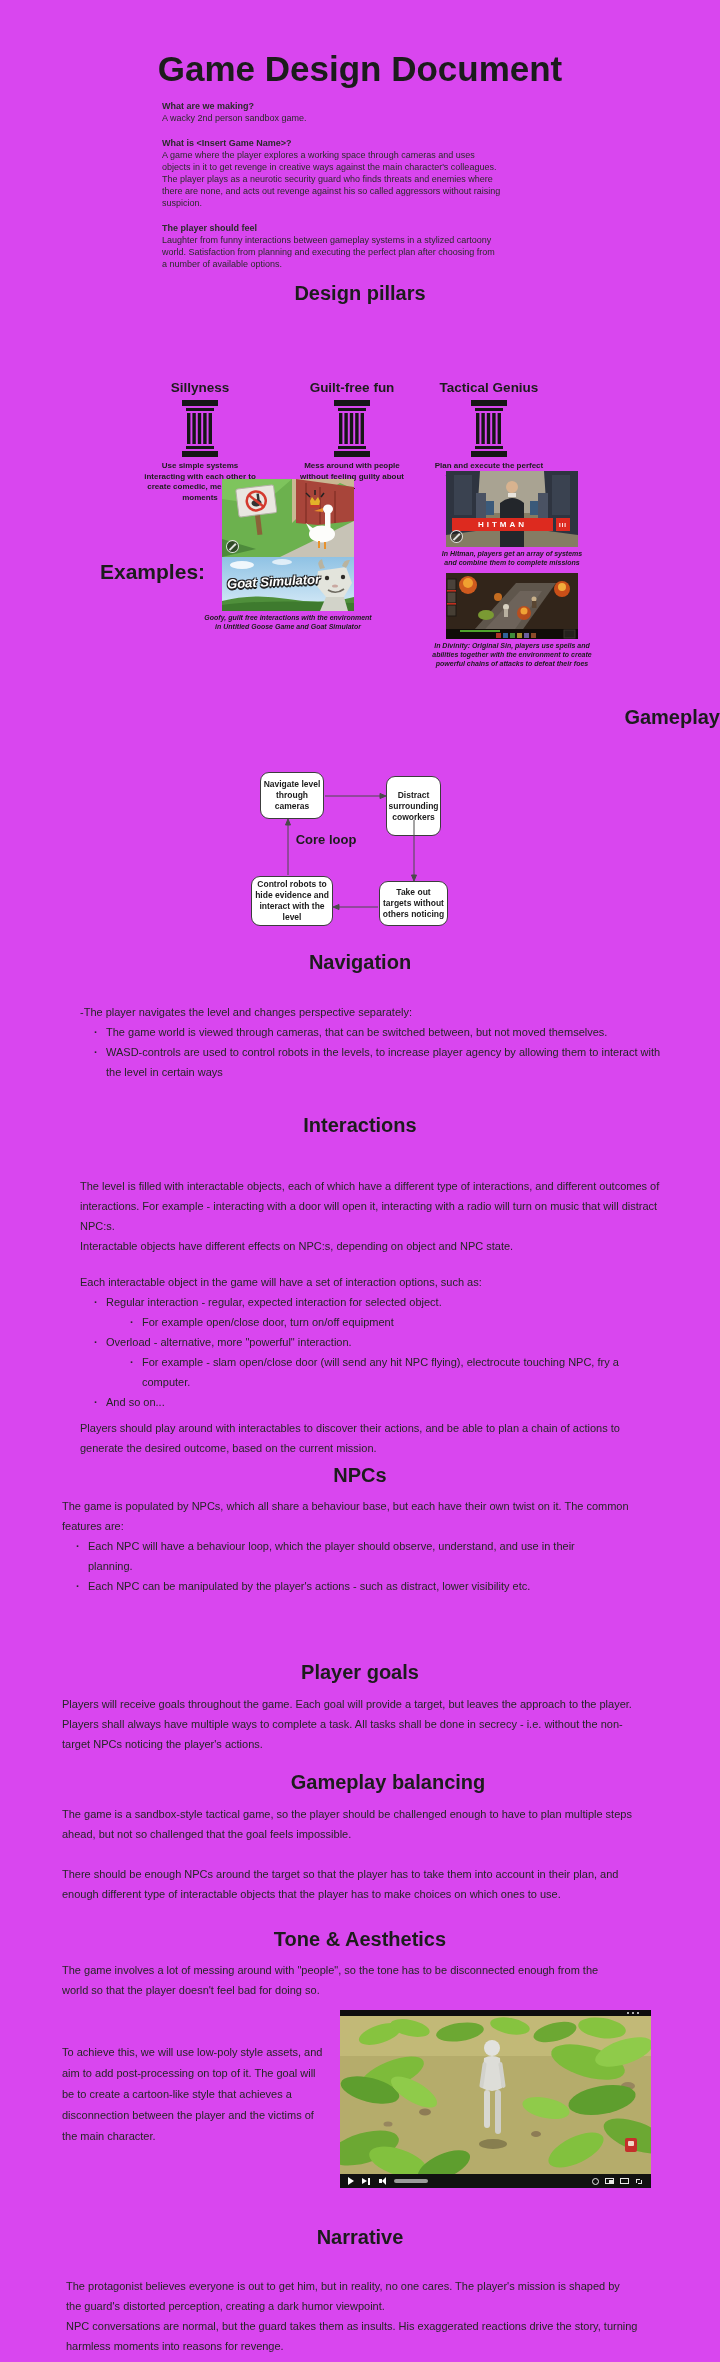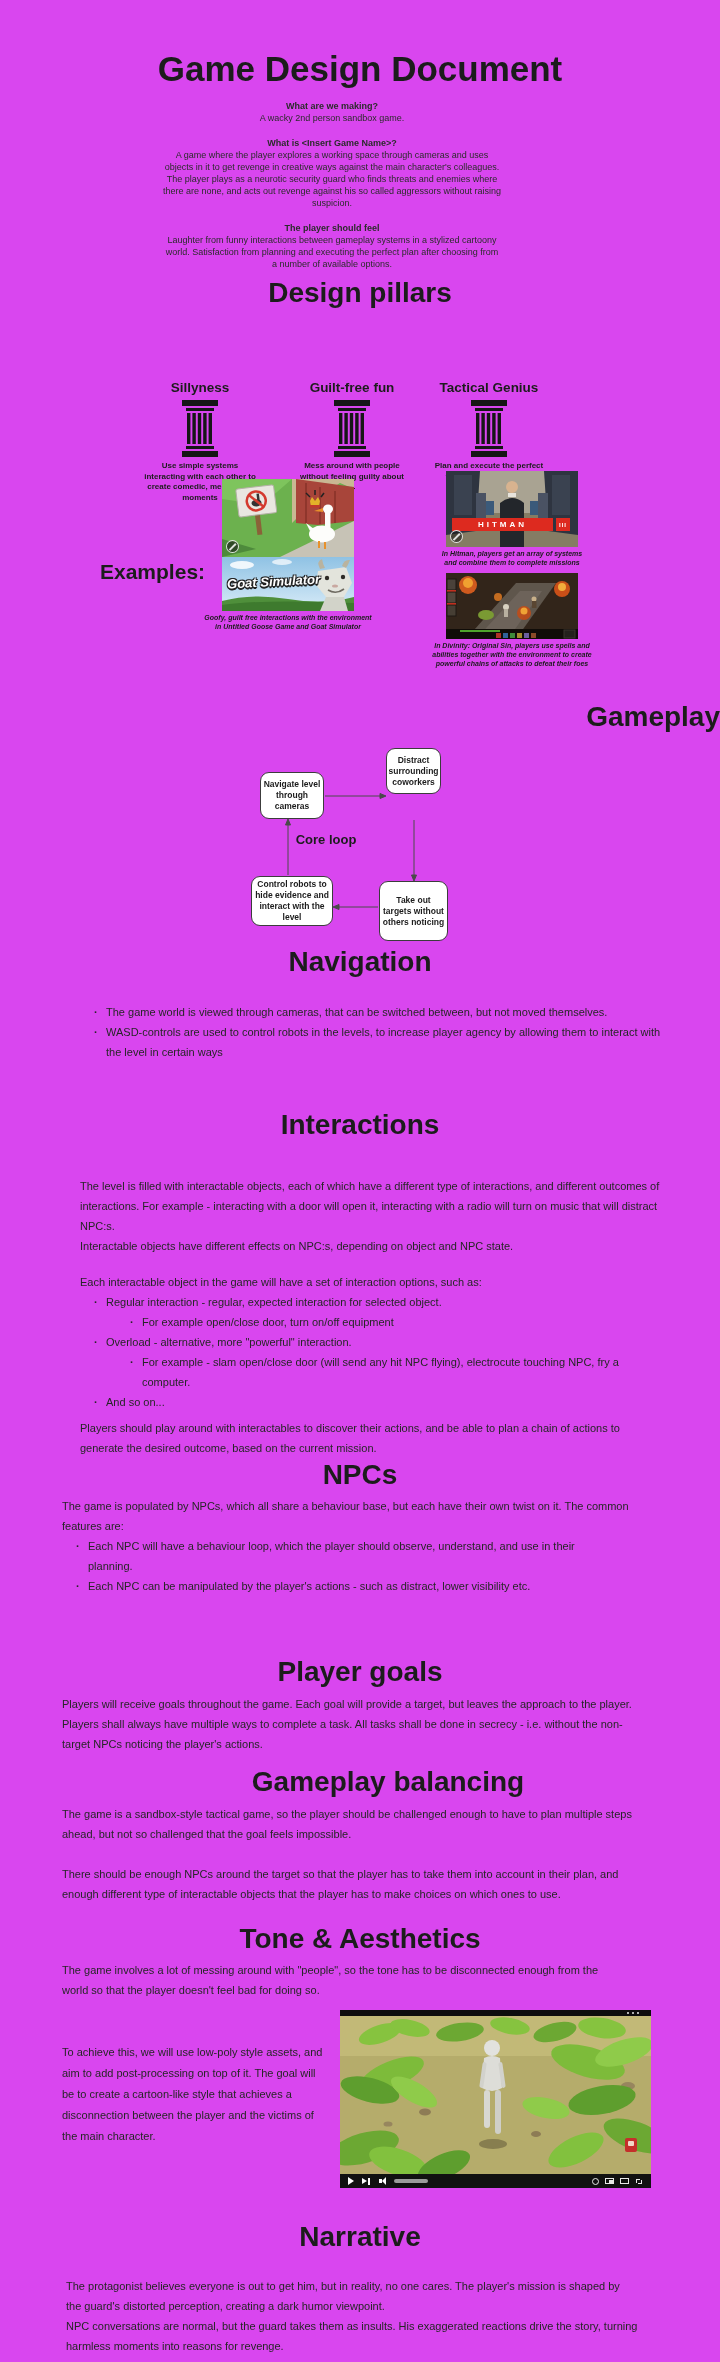--- a/index.html
+++ b/index.html
@@ -2,23 +2,23 @@
 <html><head>
 <meta charset="utf-8">
 <style>
   html,body{margin:0;padding:0;background:#ffffff;}
   .page{position:relative;width:720px;height:2362px;background:#d946ef;overflow:hidden;
         font-family:"Liberation Sans",sans-serif;color:#222;}
   .abs{position:absolute;}
   .doc-title{position:absolute;top:48px;left:0;width:720px;margin:0;text-align:center;
              font-size:35px;line-height:42px;font-weight:700;color:#1c1c1c;}
   .h-section{position:absolute;left:0;width:720px;margin:0;text-align:center;
-             font-size:28px;line-height:34px;font-weight:700;color:#1c1c1c;}
-  
-  .intro{position:absolute;top:100px;left:162px;width:340px;font-size:9px;line-height:12px;color:#2b2b2b;text-align:center;}
+             font-size:20px;line-height:34px;font-weight:700;color:#1c1c1c;}
+  
+  .intro{position:absolute;top:100px;left:162px;width:340px;font-size:9px;line-height:12px;color:#2b2b2b;}
   .intro .grp{margin-bottom:13px;}
   .intro .lbl{font-weight:700;}
   
   .pillar{position:absolute;top:380px;width:130px;text-align:center;}
   .pillar .ptitle{font-size:13.5px;font-weight:700;color:#1c1c1c;line-height:16px;}
   .pillar .picon{margin:4px auto 3px auto;width:40px;height:58px;}
   .pillar .pdesc{font-size:8px;font-weight:700;line-height:10.5px;color:#1c1c1c;margin:0 auto;width:112px;}
   
   .ex-label{position:absolute;top:560px;left:100px;font-size:21px;font-weight:700;color:#1c1c1c;}
   .fig{position:absolute;overflow:hidden;}
@@ -296,40 +296,41 @@
         <rect x="118" y="57" width="11" height="8" fill="#23201C" stroke="#3A352E"></rect>
       </g>
     </svg>
   </div>
 
   <div class="figcap" style="left:430px;top:641px;width:164px;">In Divinity: Original Sin, players use spells and abilities together with the environment to create powerful chains of attacks to defeat their foes</div>
 
   <h2 class="h-section" style="top:700px;text-align:right;">Gameplay</h2>
 
   <div class="flow-box" style="left:260px;top:772px;width:64px;height:47px;">Navigate level through cameras</div>
-  <div class="flow-box" style="left:386px;top:748px;width:55px;height:46px;">Distract surrounding coworkers</div>
-  <div class="flow-box" style="left:379px;top:881px;width:69px;height:60px;">Take out targets without others noticing</div>
+  <div class="flow-box" style="left:386px;top:776px;width:55px;height:60px;">Distract surrounding coworkers</div>
+  <div class="flow-box" style="left:379px;top:881px;width:69px;height:45px;">Take out targets without others noticing</div>
   <div class="flow-box" style="left:251px;top:876px;width:82px;height:50px;">Control robots to hide evidence and interact with the level</div>
   <div class="core-loop">Core loop</div>
 
   <svg class="abs" style="left:240px;top:760px;" width="220" height="195" viewBox="0 0 220 195">
     <g stroke="#4a4a4a" stroke-width="1" fill="#4a4a4a">
       <line x1="85" y1="36" x2="141" y2="36"></line>
         <polygon points="146,36 140,33.5 140,38.5"></polygon>
       <line x1="174" y1="60" x2="174" y2="116"></line>
         <polygon points="174,121 171.5,115 176.5,115"></polygon>
       <line x1="138" y1="147" x2="98" y2="147"></line>
         <polygon points="93,147 99,144.5 99,149.5"></polygon>
       <line x1="48" y1="115" x2="48" y2="64"></line>
         <polygon points="48,59 45.5,65 50.5,65"></polygon>
     </g>
   </svg>
 
   <h2 class="h-section" style="top:945px;">Navigation</h2>
   <div class="body-lg" style="left:80px;top:1002px;width:585px;">
+    <div>-The player navigates the level and changes perspective separately:</div>
     <div class="bullet">The game world is viewed through cameras, that can be switched between, but not moved themselves.</div>
     <div class="bullet">WASD-controls are used to control robots in the levels, to increase player agency by allowing them to interact with the level in certain ways</div>
   </div>
 
   <h2 class="h-section" style="top:1108px;">Interactions</h2>
   <div class="body-lg" style="left:80px;top:1176px;width:584px;">
     <div>The level is filled with interactable objects, each of which have a different type of interactions, and different outcomes of interactions. For example - interacting with a door will open it, interacting with a radio will turn on music that will distract NPC:s.</div>
     <div>Interactable objects have different effects on NPC:s, depending on object and NPC state.</div>
   </div>
   <div class="body-lg" style="left:80px;top:1272px;width:584px;">

